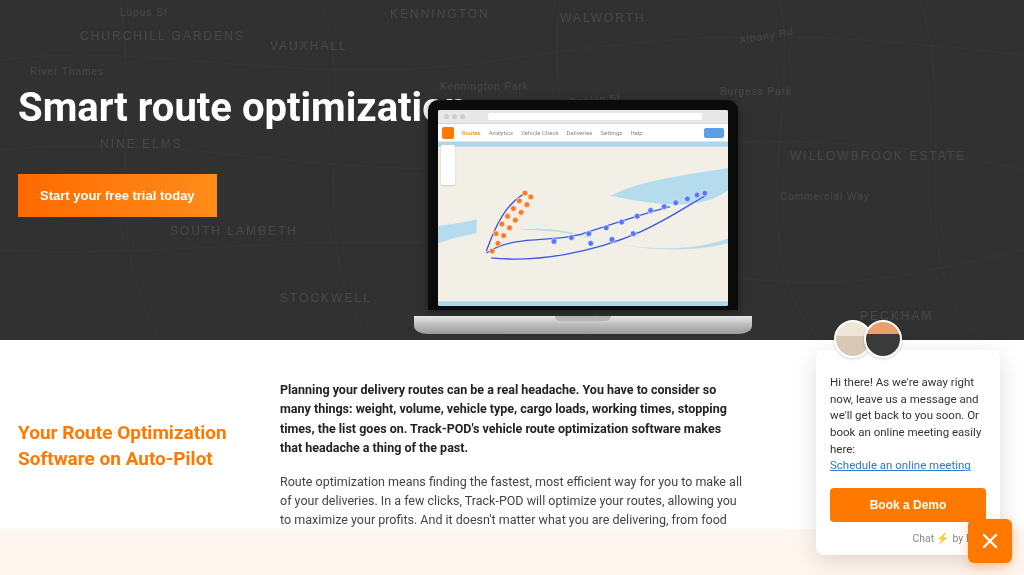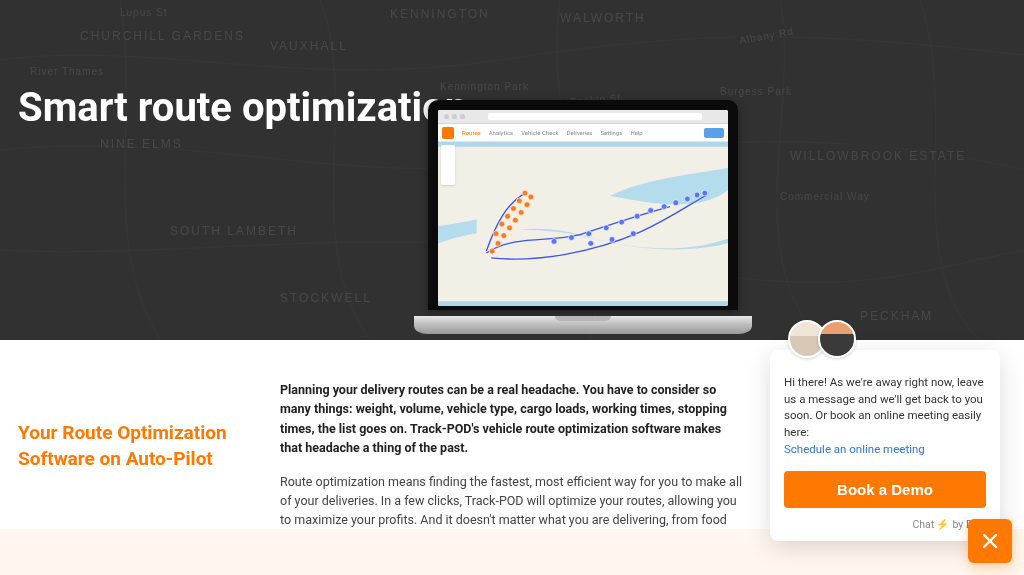--- a/index.html
+++ b/index.html
@@ -163,21 +163,21 @@
   color: #444;
   margin-bottom: 14px;
 }
 .body-text p.bold { font-weight: 700; color: #222; }
 
 
 .chat {
   position: absolute;
   right: 24px;
   top: 350px;
-  width: 230px;
+  width: 184px;
   background: #fff;
   border-radius: 8px;
   box-shadow: 0 6px 24px rgba(0,0,0,0.14);
   padding: 14px 14px 10px;
   z-index: 10;
 }
 .chat-avatars {
   position: absolute;
   top: -30px;
   left: 18px;
@@ -193,31 +193,31 @@
 }
 .chat-avatars .av:first-child { margin-left: 0; }
 .av.one { background: linear-gradient(180deg, #f0e6d8 40%, #d8c8b4 40%); }
 .av.two { background: linear-gradient(180deg, #e8a070 35%, #3a3a3a 35%); }
 .chat-msg {
   font-size: 11.5px;
   line-height: 1.45;
   color: #333;
   padding-top: 10px;
 }
-.chat-link { color: #2e77d0; cursor: pointer; display: inline; margin-top: 26px; }
+.chat-link { color: #2e77d0; text-decoration: underline; cursor: pointer; display: inline; margin-top: 26px; }
 .chat-cta {
   display: block;
   width: 100%;
   margin: 14px 0 10px;
   padding: 10px 0;
   background: #ff7800;
   color: #fff;
   border: none;
   border-radius: 4px;
-  font-size: 15px;
+  font-size: 12px;
   font-weight: 600;
   cursor: pointer;
 }
 .chat-foot {
   text-align: right;
   font-size: 10.5px;
   color: #888;
 }
 .chat-foot .bolt { color: #ff7800; }
 .chat-foot .brand { color: #2e77d0; cursor: pointer; }
@@ -290,20 +290,21 @@
       <text class="bg-label" x="780" y="200">Commercial Way</text>
       <text class="bg-label" x="740" y="44" transform="rotate(-10 740 44)">Albany Rd</text>
       <text class="bg-label" x="120" y="16">Lupus St</text>
     </svg>
   </div>
 
   <div class="hero-content">
     <h1 class="hero-title">
       <span>Smart route optimization</span><br>
     </h1>
+    <button class="cta-btn">Start your free trial today</button>
   </div>
 
   <div class="laptop">
     <div class="laptop-screen">
       <div class="laptop-screen-inner">
         <div class="browser-chrome">
           <span class="dot"></span>
             <span class="dot"></span>
             <span class="dot"></span>
           <span class="addr"></span>

